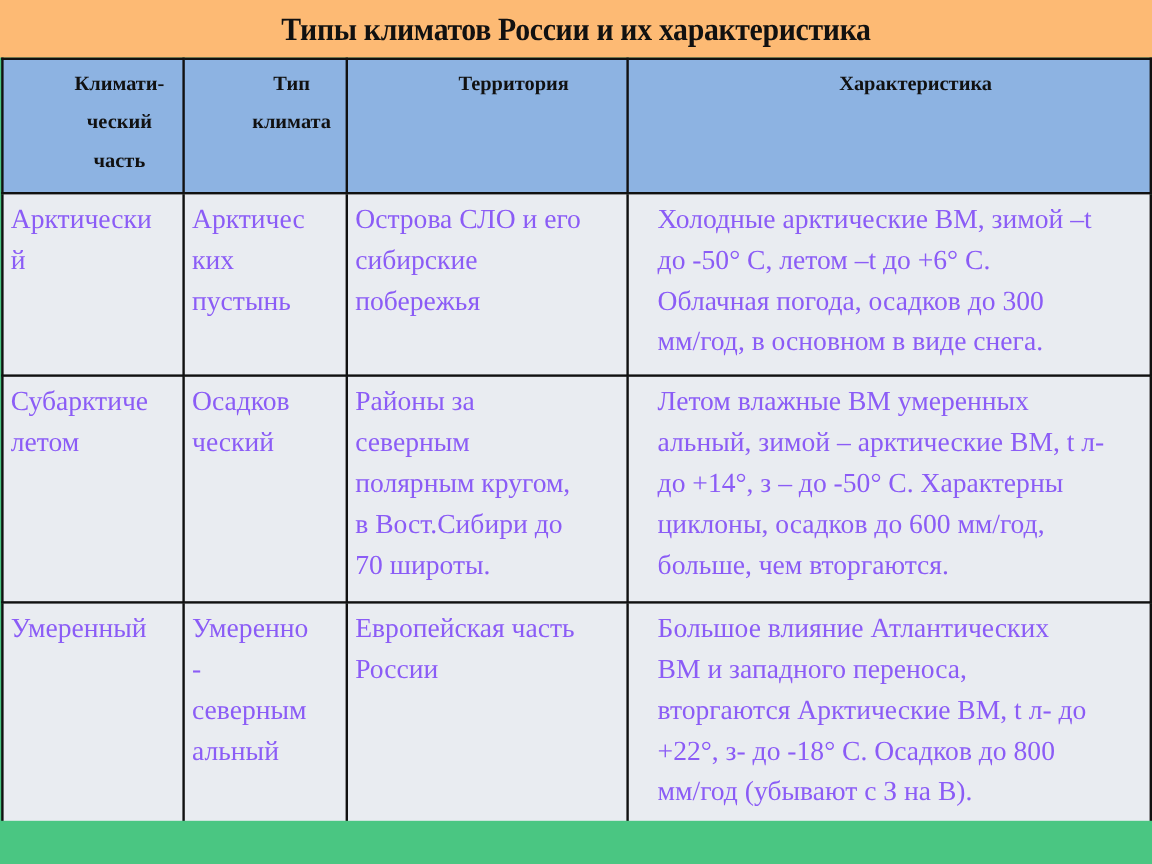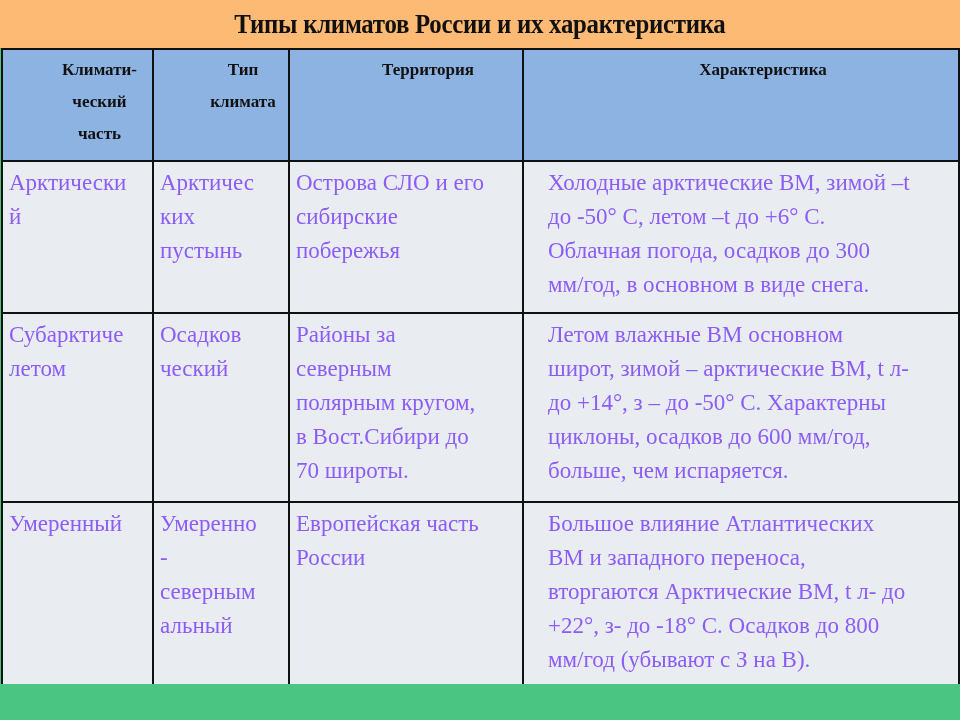--- a/index.html
+++ b/index.html
@@ -83,25 +83,25 @@
         <span class="ln">ческий</span>
       </td>
       <td>
         <span class="ln">Районы за</span>
         <span class="ln">северным</span>
         <span class="ln">полярным кругом,</span>
         <span class="ln">в Вост.Сибири до</span>
         <span class="ln">70 широты.</span>
       </td>
       <td class="desc">
-        <span class="ln">Летом влажные ВМ основном</span>
-        <span class="ln">широт, зимой – арктические ВМ, t л-</span>
+        <span class="ln">Летом влажные ВМ умеренных</span>
+        <span class="ln">альный, зимой – арктические ВМ, t л-</span>
         <span class="ln">до +14°, з – до -50° С. Характерны</span>
         <span class="ln">циклоны, осадков до 600 мм/год,</span>
-        <span class="ln">больше, чем испаряется.</span>
+        <span class="ln">больше, чем вторгаются.</span>
       </td>
     </tr>
     <tr class="r3">
       <td>
         <span class="ln">Умеренный</span>
       </td>
       <td>
         <span class="ln">Умеренно</span>
         <span class="ln">-</span>
         <span class="ln">северным</span>

